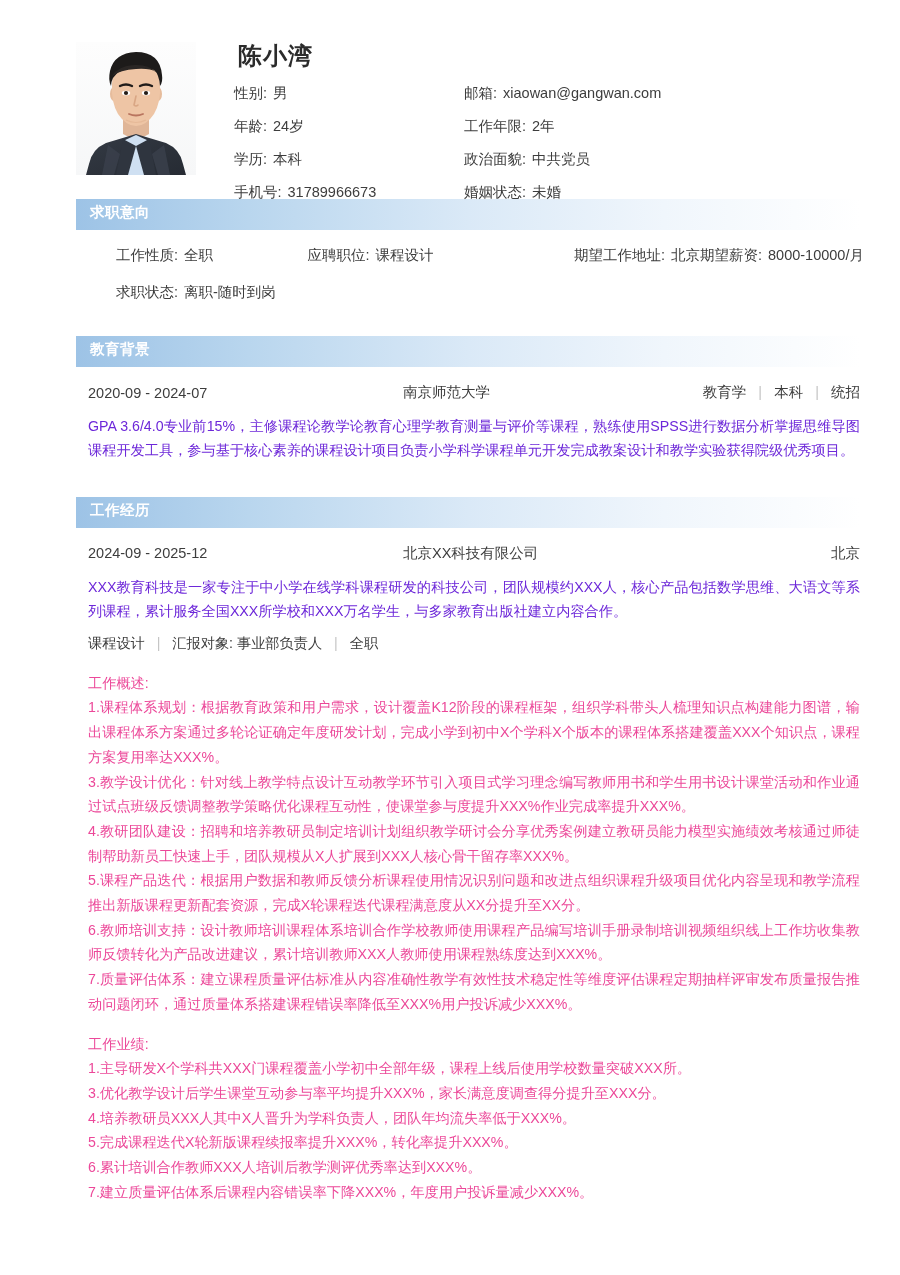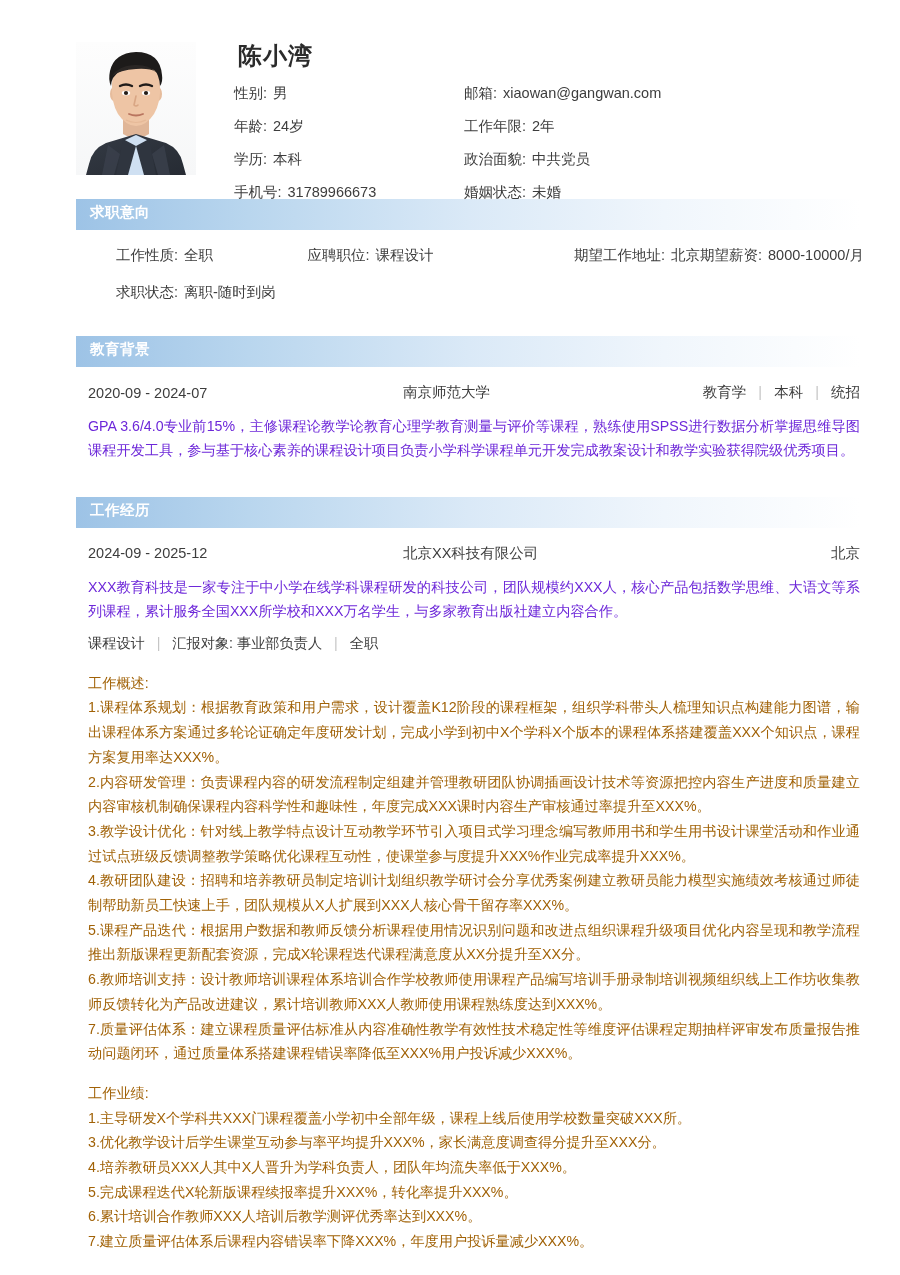--- a/index.html
+++ b/index.html
@@ -130,21 +130,21 @@
   .tagline {
     font-size: 14.2px;
     color: #3d3d3d;
     margin-top: 10px;
   }
 
   .block {
     margin-top: 18px;
     font-size: 14.2px;
     line-height: 1.74;
-    color: #a16207;
+    color: #ec4899;
   }
   .block p { margin: 0; text-align: justify; }
   .blank-line { height: 15px; }
 </style>
 </head>
 <body>
 
 <div class="page">
 
   <div class="header">
@@ -268,21 +268,20 @@
       <span>课程设计</span>
       <span class="sep">|</span>
       <span>汇报对象: 事业部负责人</span>
       <span class="sep">|</span>
       <span>全职</span>
     </div>
 
     <div class="block">
       <p>工作概述:</p>
       <p>1.课程体系规划：根据教育政策和用户需求，设计覆盖K12阶段的课程框架，组织学科带头人梳理知识点构建能力图谱，输出课程体系方案通过多轮论证确定年度研发计划，完成小学到初中X个学科X个版本的课程体系搭建覆盖XXX个知识点，课程方案复用率达XXX%。</p>
-      <p>2.内容研发管理：负责课程内容的研发流程制定组建并管理教研团队协调插画设计技术等资源把控内容生产进度和质量建立内容审核机制确保课程内容科学性和趣味性，年度完成XXX课时内容生产审核通过率提升至XXX%。</p>
       <p>3.教学设计优化：针对线上教学特点设计互动教学环节引入项目式学习理念编写教师用书和学生用书设计课堂活动和作业通过试点班级反馈调整教学策略优化课程互动性，使课堂参与度提升XXX%作业完成率提升XXX%。</p>
       <p>4.教研团队建设：招聘和培养教研员制定培训计划组织教学研讨会分享优秀案例建立教研员能力模型实施绩效考核通过师徒制帮助新员工快速上手，团队规模从X人扩展到XXX人核心骨干留存率XXX%。</p>
       <p>5.课程产品迭代：根据用户数据和教师反馈分析课程使用情况识别问题和改进点组织课程升级项目优化内容呈现和教学流程推出新版课程更新配套资源，完成X轮课程迭代课程满意度从XX分提升至XX分。</p>
       <p>6.教师培训支持：设计教师培训课程体系培训合作学校教师使用课程产品编写培训手册录制培训视频组织线上工作坊收集教师反馈转化为产品改进建议，累计培训教师XXX人教师使用课程熟练度达到XXX%。</p>
       <p>7.质量评估体系：建立课程质量评估标准从内容准确性教学有效性技术稳定性等维度评估课程定期抽样评审发布质量报告推动问题闭环，通过质量体系搭建课程错误率降低至XXX%用户投诉减少XXX%。</p>
     </div>
 
     <div class="blank-line"></div>
 
     <div class="block" style="margin-top:0">

